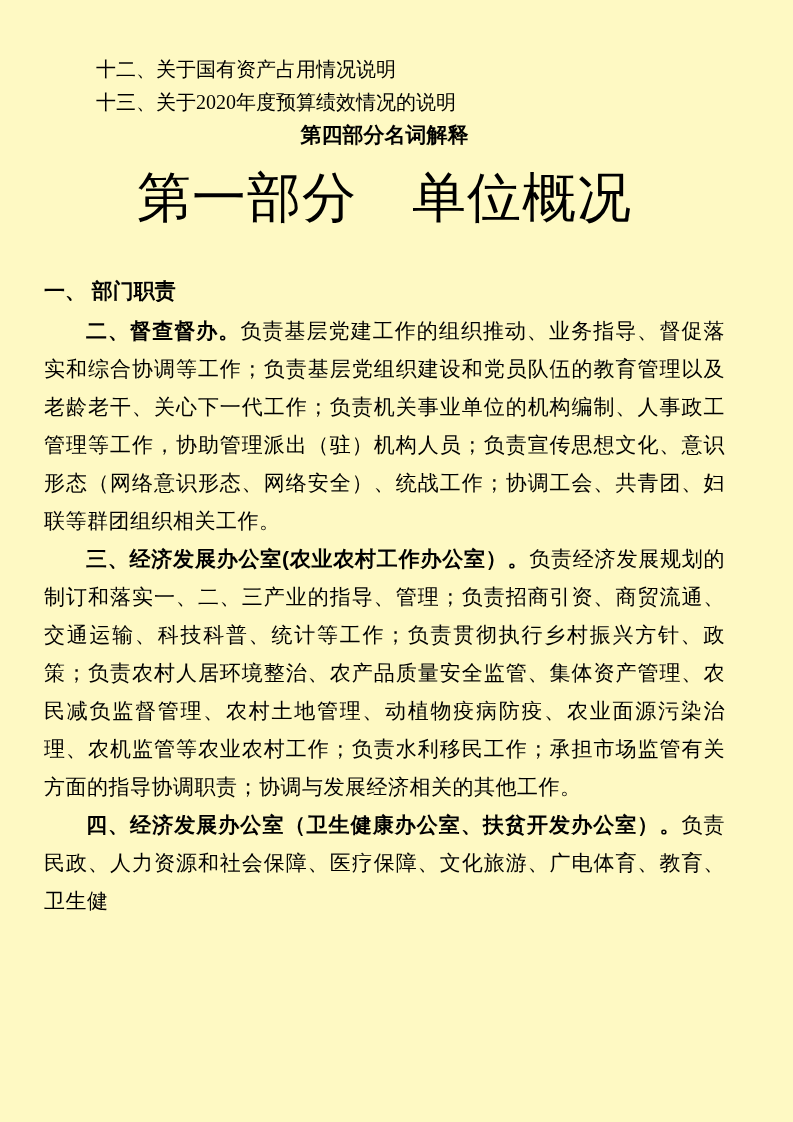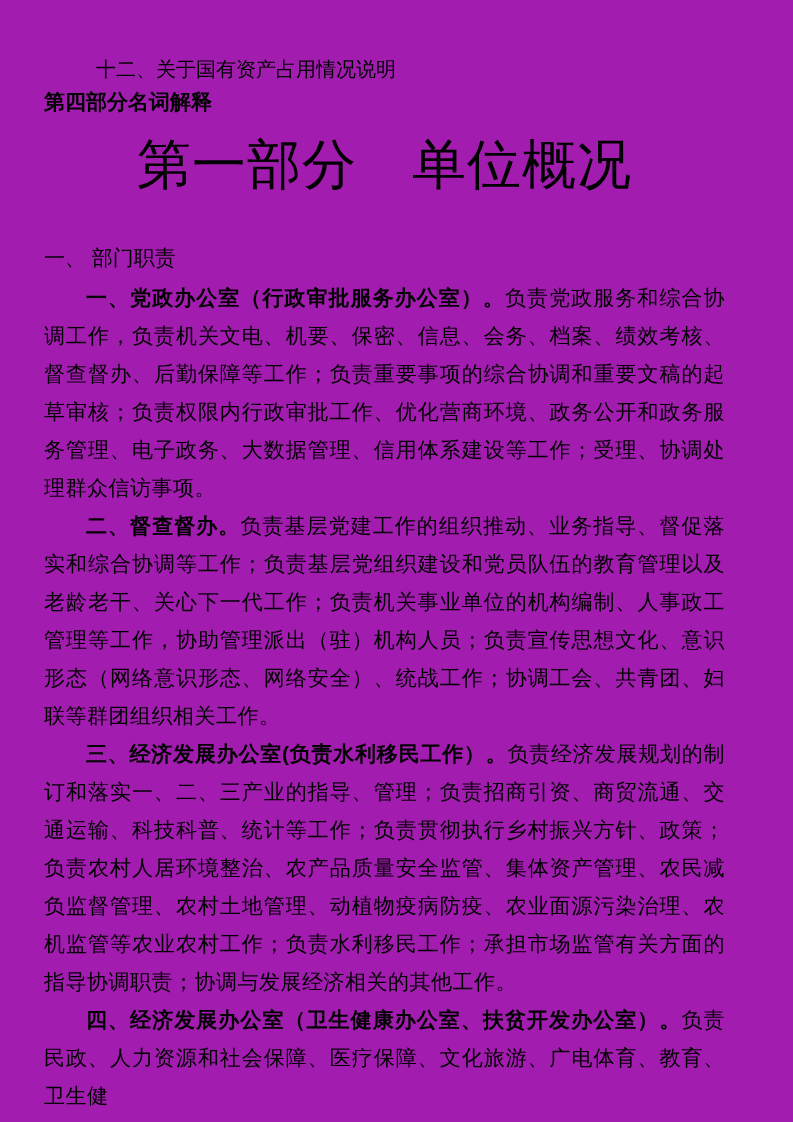--- a/index.html
+++ b/index.html
@@ -5,21 +5,21 @@
   html, body {
     margin: 0;
     padding: 0;
     background: #ffffff;
   }
   .page {
     position: relative;
     width: 793px;
     height: 1122px;
     margin: 0 auto;
-    background: #a21caf;
+    background: #fef9c3;
     color: #000000;
     box-sizing: border-box;
     padding: 53px 68px 0 44px;
     overflow: hidden;
   }
   
   .toc-item {
     margin: 0;
     padding-left: 52px;
     font-family: "Liberation Serif", "DejaVu Serif", serif;
@@ -27,37 +27,38 @@
     line-height: 33px;
     white-space: pre;
   }
   
   .part-heading {
     margin: 0;
     font-family: "Liberation Sans", "DejaVu Sans", sans-serif;
     font-weight: bold;
     font-size: 21px;
     line-height: 32px;
+    text-align: center;
   }
   
   .doc-title {
     margin: 12px 0 0 0;
     font-family: "Liberation Sans", "DejaVu Sans", sans-serif;
     font-weight: normal;
     font-size: 54px;
     line-height: 68px;
     text-align: center;
     letter-spacing: 1px;
     white-space: pre;
   }
   
   .section-heading {
     margin: 44px 0 5px 0;
     font-family: "Liberation Sans", "DejaVu Sans", sans-serif;
-    font-weight: normal;
+    font-weight: bold;
     font-size: 21px;
     line-height: 32px;
     white-space: pre;
   }
   
   .para {
     margin: 0;
     font-family: "Liberation Serif", "DejaVu Serif", serif;
     font-size: 21px;
     line-height: 38px;
@@ -70,30 +71,30 @@
     font-weight: bold;
   }
 </style>
 </head>
 <body>
 
 <div class="page">
 
   <div class="toc">
     <p class="toc-item">十二、关于国有资产占用情况说明</p>
+    <p class="toc-item">十三、关于2020年度预算绩效情况的说明</p>
     <p class="part-heading">第四部分名词解释</p>
   </div>
 
   <h1 class="doc-title">第一部分　单位概况</h1>
 
   <h2 class="section-heading">一、 部门职责</h2>
 
   <div class="body-text">
-    <p class="para"><b class="lead">一、党政办公室（行政审批服务办公室）。</b><span>负责党政服务和综合协调工作，负责机关文电、机要、保密、信息、会务、档案、绩效考核、督查督办、后勤保障等工作；负责重要事项的综合协调和重要文稿的起草审核；负责权限内行政审批工作、优化营商环境、政务公开和政务服务管理、电子政务、大数据管理、信用体系建设等工作；受理、协调处理群众信访事项。</span></p>
 
     <p class="para"><b class="lead">二、督查督办。</b><span>负责基层党建工作的组织推动、业务指导、督促落实和综合协调等工作；负责基层党组织建设和党员队伍的教育管理以及老龄老干、关心下一代工作；负责机关事业单位的机构编制、人事政工管理等工作，协助管理派出（驻）机构人员；负责宣传思想文化、意识形态（网络意识形态、网络安全）、统战工作；协调工会、共青团、妇联等群团组织相关工作。</span></p>
 
-    <p class="para"><b class="lead">三、经济发展办公室(负责水利移民工作）。</b><span>负责经济发展规划的制订和落实一、二、三产业的指导、管理；负责招商引资、商贸流通、交通运输、科技科普、统计等工作；负责贯彻执行乡村振兴方针、政策；负责农村人居环境整治、农产品质量安全监管、集体资产管理、农民减负监督管理、农村土地管理、动植物疫病防疫、农业面源污染治理、农机监管等农业农村工作；负责水利移民工作；承担市场监管有关方面的指导协调职责；协调与发展经济相关的其他工作。</span></p>
+    <p class="para"><b class="lead">三、经济发展办公室(农业农村工作办公室）。</b><span>负责经济发展规划的制订和落实一、二、三产业的指导、管理；负责招商引资、商贸流通、交通运输、科技科普、统计等工作；负责贯彻执行乡村振兴方针、政策；负责农村人居环境整治、农产品质量安全监管、集体资产管理、农民减负监督管理、农村土地管理、动植物疫病防疫、农业面源污染治理、农机监管等农业农村工作；负责水利移民工作；承担市场监管有关方面的指导协调职责；协调与发展经济相关的其他工作。</span></p>
 
     <p class="para"><b class="lead">四、经济发展办公室（卫生健康办公室、扶贫开发办公室）。</b><span>负责民政、人力资源和社会保障、医疗保障、文化旅游、广电体育、教育、卫生健</span></p>
   </div>
 
 </div>
 
 </body></html>

